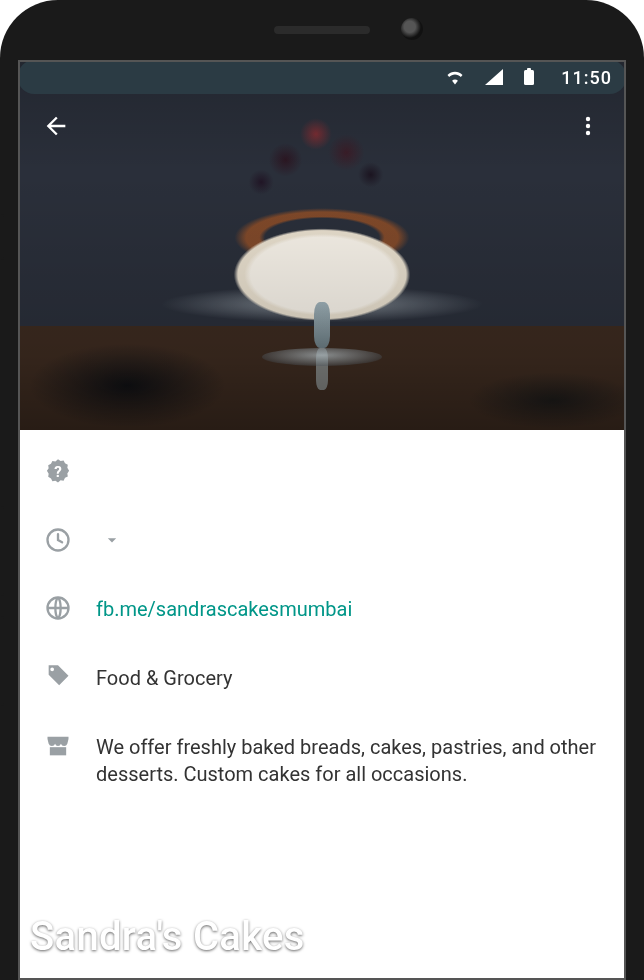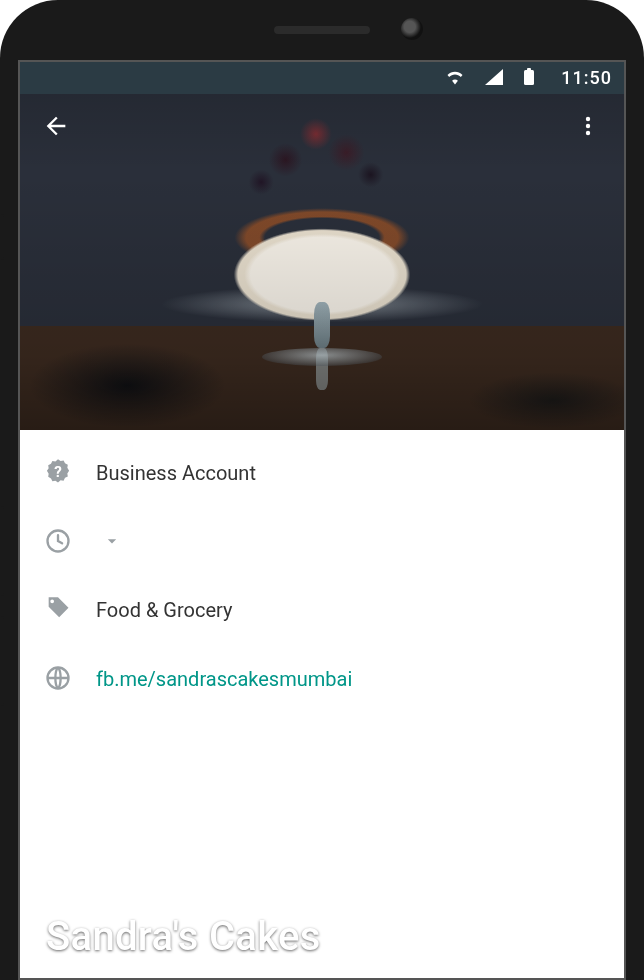--- a/index.html
+++ b/index.html
@@ -39,20 +39,21 @@
     background: #fff; overflow: hidden;
   }
 
   
   .status-bar {
     position: absolute; top: 0; left: 0; right: 0; height: 34px;
     background: #2b3b44;
     display: flex; align-items: center; justify-content: flex-end;
     padding: 0 14px; gap: 20px; color: #fff; font-size: 18px; font-weight: 500;
     z-index: 5;
+    border-radius: 16px;
   }
   .status-bar .time { margin-left: 6px; letter-spacing: 1px; }
 
   
   .header-image {
     position: absolute; top: 0; left: 0; right: 0; height: 370px;
     background:
       
       radial-gradient(ellipse 120px 40px at 88% 92%, rgba(25,25,25,.9), transparent 70%),
       radial-gradient(ellipse 140px 60px at 18% 88%, rgba(8,12,18,.85), transparent 70%),
@@ -98,21 +99,21 @@
 
   
   .app-bar {
     position: absolute; top: 34px; left: 0; right: 0; height: 64px;
     display: flex; align-items: center; justify-content: space-between;
     padding: 0 18px; z-index: 6; color: #fff;
   }
   .icon-btn { width: 40px; height: 40px; display: flex; align-items: center; justify-content: center; border-radius: 50%; }
 
   .business-title {
-    position: absolute; left: 28px; bottom: 20px; z-index: 6;
+    position: absolute; left: 12px; bottom: 20px; z-index: 6;
     color: #fff; font-size: 40px; font-weight: 500; letter-spacing: .3px;
     text-shadow: 0 1px 3px rgba(0,0,0,.6);
   }
 
   
   .info-list {
     position: absolute; top: 370px; left: 0; right: 0; bottom: 0;
     background: #fff; padding: 8px 0;
   }
   .row {
@@ -177,56 +178,64 @@
 
   <div class="info-list">
 
     <div class="row">
       <div class="icon">
         <svg width="28" height="28" viewBox="0 0 24 24">
           <path fill="#9aa0a4" d="M12 1l2.2 1.5 2.6-.4 1.2 2.4 2.4 1.2-.4 2.6L21.5 11l-1.5 2.2.4 2.6-2.4 1.2-1.2 2.4-2.6-.4L12 21l-2.2-1.5-2.6.4-1.2-2.4L3.6 16l.4-2.6L2.5 11 4 8.8l-.4-2.6L6 5l1.2-2.4 2.6.4L12 1z"></path>
           <text x="12" y="16" text-anchor="middle" font-size="13" font-weight="700" fill="#fff">?</text>
         </svg>
       </div>
-      <div class="text">Business Account</div>
     </div>
 
     <div class="row">
       <div class="icon">
         <svg width="28" height="28" viewBox="0 0 24 24">
             <circle cx="12" cy="12" r="9" fill="none" stroke="#9aa0a4" stroke-width="2"></circle>
             <path d="M12 7v5l3.5 2" stroke="#9aa0a4" stroke-width="2" fill="none" stroke-linecap="round"></path>
           </svg>
       </div>
       <div class="chev">
         <svg width="20" height="20" viewBox="0 0 24 24">
             <path fill="#9aa0a4" d="M7 10l5 5 5-5z"></path>
           </svg>
       </div>
     </div>
 
-    <div class="row">
-      <div class="icon">
-        <svg width="28" height="28" viewBox="0 0 24 24">
-            <path fill="#9aa0a4" d="M21 11l-9-9H4v8l9 9 8-8zM7 7a1.6 1.6 0 110-3.2A1.6 1.6 0 017 7z"></path>
-          </svg>
-      </div>
-      <div class="text">Food &amp; Grocery</div>
-    </div>
-
     <div class="row link">
       <div class="icon">
         <svg width="28" height="28" viewBox="0 0 24 24">
             <circle cx="12" cy="12" r="9" fill="none" stroke="#9aa0a4" stroke-width="2"></circle>
             <path d="M3 12h18M12 3c3 3 3 15 0 18M12 3c-3 3-3 15 0 18" stroke="#9aa0a4" stroke-width="2" fill="none"></path>
           </svg>
       </div>
       <div class="text">fb.me/sandrascakesmumbai</div>
     </div>
 
+    <div class="row">
+      <div class="icon">
+        <svg width="28" height="28" viewBox="0 0 24 24">
+            <path fill="#9aa0a4" d="M21 11l-9-9H4v8l9 9 8-8zM7 7a1.6 1.6 0 110-3.2A1.6 1.6 0 017 7z"></path>
+          </svg>
+      </div>
+      <div class="text">Food &amp; Grocery</div>
+    </div>
+
+    <div class="row">
+      <div class="icon">
+        <svg width="28" height="28" viewBox="0 0 24 24">
+          <path fill="#9aa0a4" d="M3 4h18v2l-1 4a3 3 0 01-2.8 2A3 3 0 0114.5 10 3 3 0 0112 12a3 3 0 01-2.5-2A3 3 0 016.8 12 3 3 0 014 10L3 6V4z"></path>
+          <rect x="5" y="13" width="14" height="7" fill="#9aa0a4"></rect>
+        </svg>
+      </div>
+      <div class="text">We offer freshly baked breads, cakes, pastries, and other desserts. Custom cakes for all occasions.</div>
+    </div>
 
 
   </div>
 </div>
 
 <div class="phone-frame"></div>
 <div class="speaker"></div>
 <div class="front-cam"></div>
 <div class="side-btn side-l1"></div>
 <div class="side-btn side-l2"></div>

